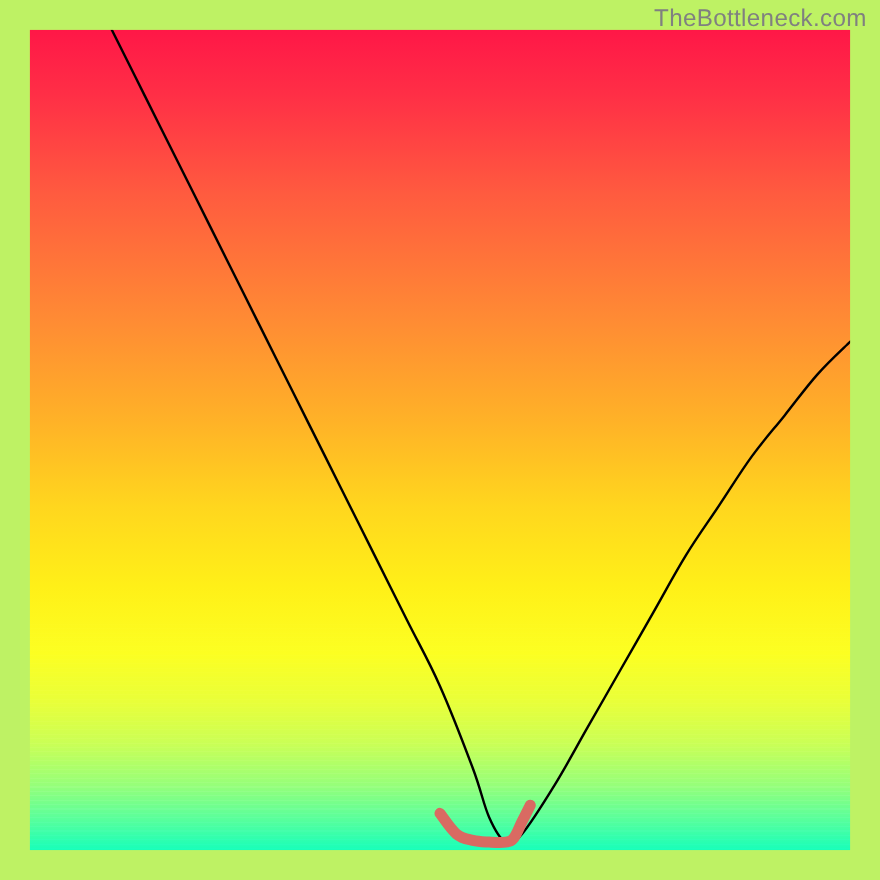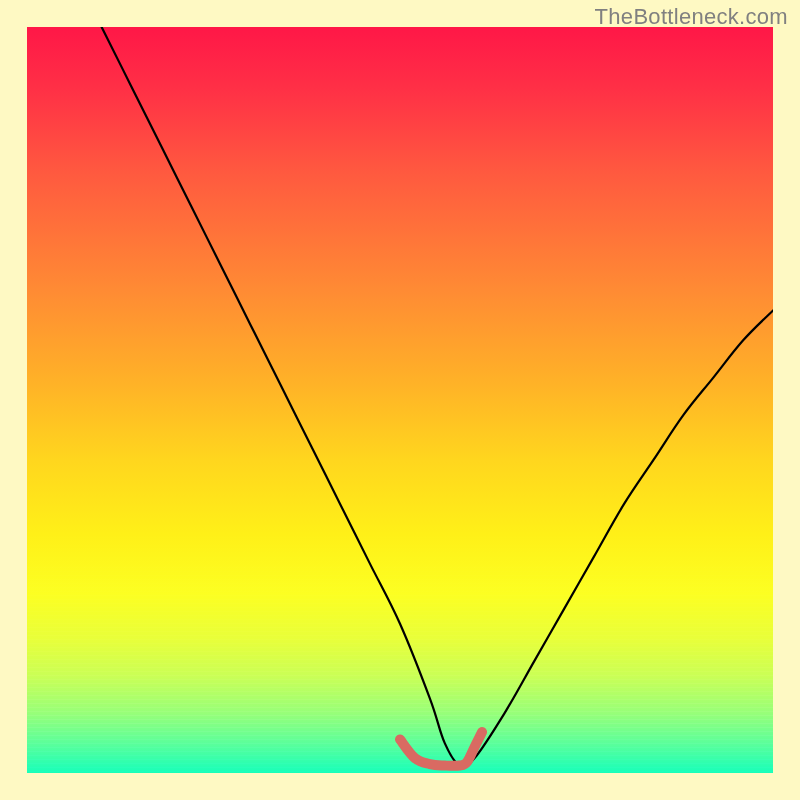--- a/index.html
+++ b/index.html
@@ -8,21 +8,21 @@
     width: 800px;
     height: 800px;
     background: #000;
     overflow: hidden;
     font-family: Arial, Helvetica, sans-serif;
   }
   .stage {
     position: relative;
     width: 800px;
     height: 800px;
-    background: #fef9c3;
+    background: #bef264;
   }
   .watermark {
     position: absolute;
     top: 4px;
     right: 12px;
     color: #808080;
     font-size: 22px;
     font-weight: 400;
     letter-spacing: 0.3px;
     z-index: 10;

